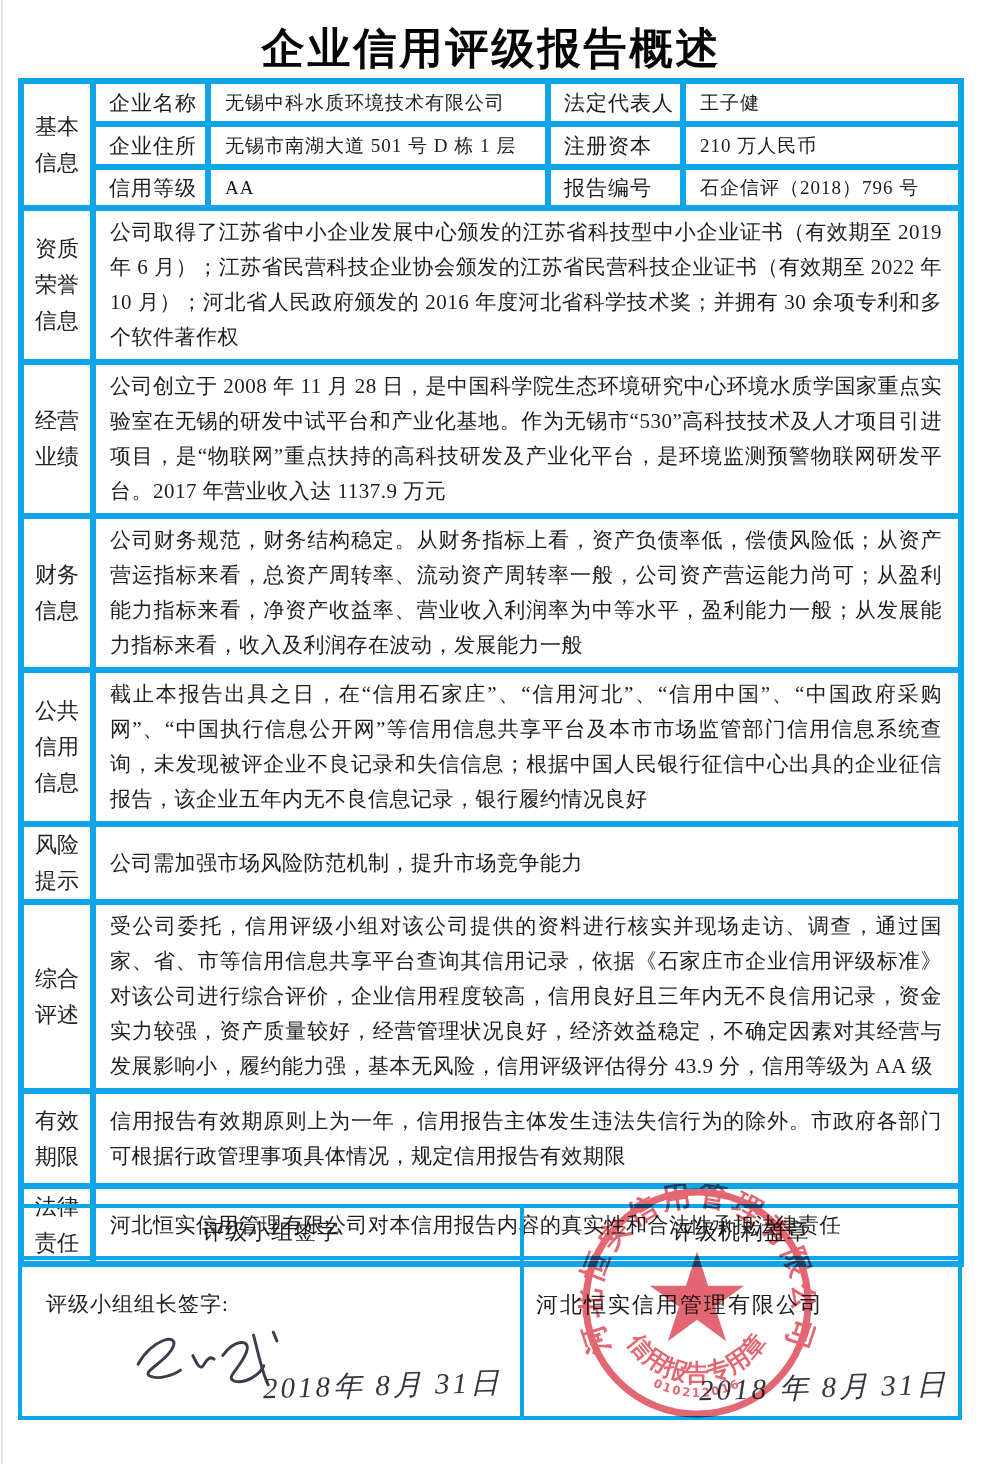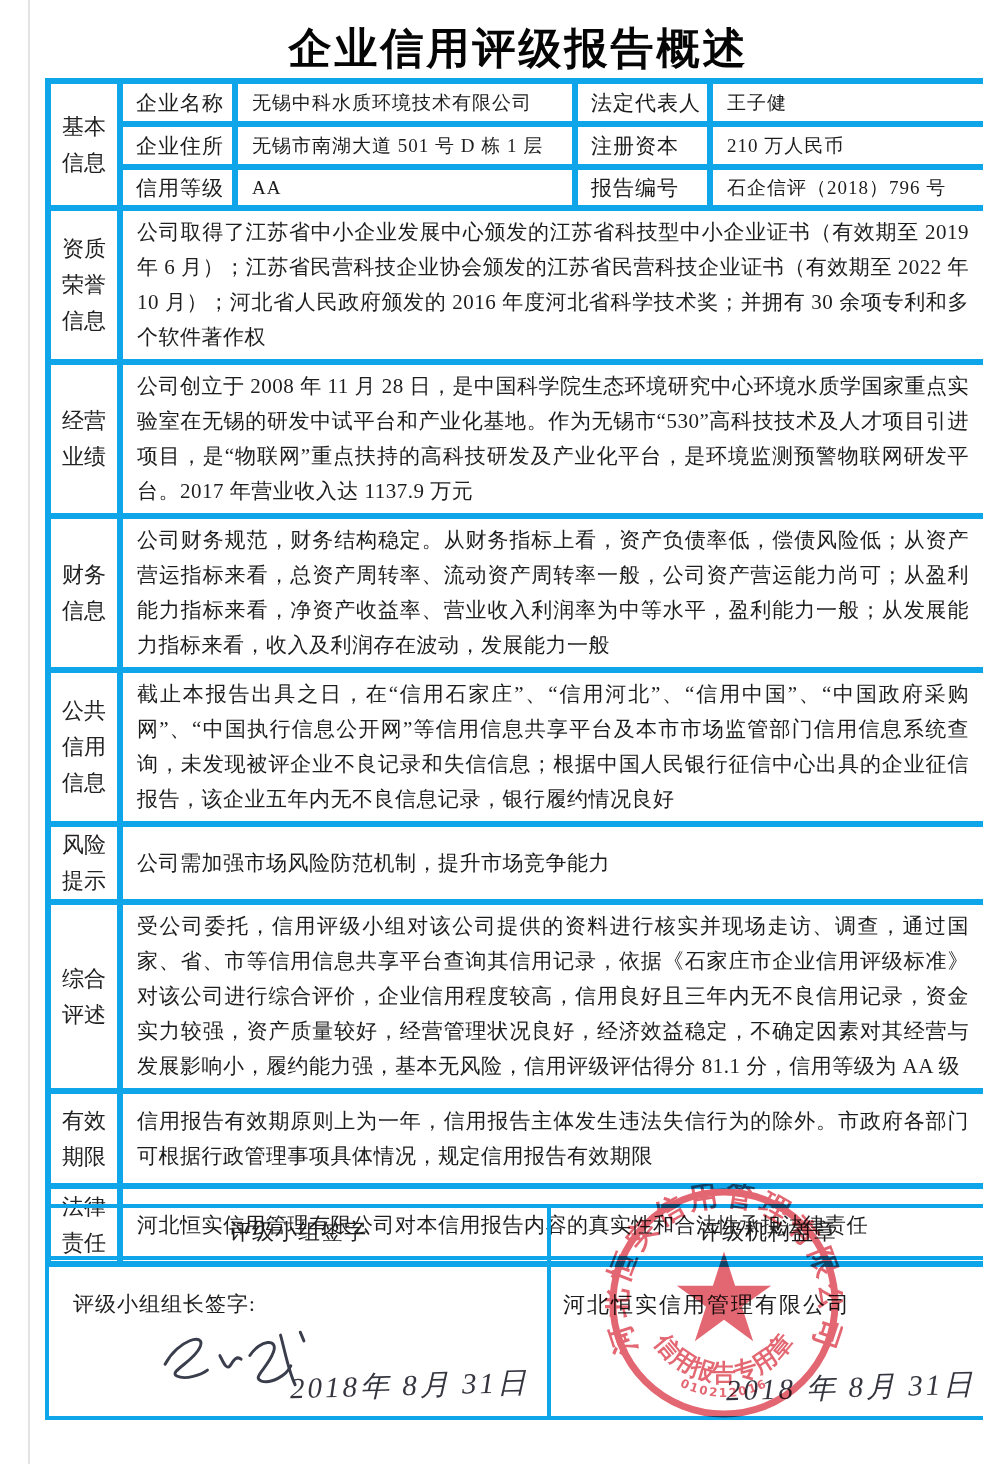--- a/index.html
+++ b/index.html
@@ -1,20 +1,20 @@
 <!DOCTYPE html>
 <html><head>
 <meta charset="utf-8">
 <style>
   html,body{margin:0;padding:0;}
   body{
     width:983px;height:1464px;background:#ffffff;position:relative;overflow:hidden;
     font-family:"Liberation Serif","DejaVu Serif",serif;color:#1c1c1c;
   }
-  .page{position:absolute;inset:0;margin-left:27px;}
+  .page{position:absolute;inset:0;}
   .scan-edge{position:absolute;left:1px;top:0;width:2px;height:1464px;background:#e3e3e3;}
   .doc-title{
     position:absolute;top:20px;left:0;width:983px;text-align:center;
     font-size:43px;font-weight:700;letter-spacing:3px;color:#050505;
   }
   table.main{
     position:absolute;left:18px;top:78px;width:940px;
     border-collapse:collapse;table-layout:fixed;
   }
   table.main td{border:6px solid #0ea5e9;overflow:hidden;}
@@ -114,21 +114,21 @@
       <td class="content" colspan="4">截止本报告出具之日，在“信用石家庄”、“信用河北”、“信用中国”、“中国政府采购网”、“中国执行信息公开网”等信用信息共享平台及本市市场监管部门信用信息系统查询，未发现被评企业不良记录和失信信息；根据中国人民银行征信中心出具的企业征信报告，该企业五年内无不良信息记录，银行履约情况良好</td>
     </tr>
     <tr class="h77">
       <td class="rowlabel">风险
 提示</td>
       <td class="content" colspan="4">公司需加强市场风险防范机制，提升市场竞争能力</td>
     </tr>
     <tr class="h175">
       <td class="rowlabel">综合
 评述</td>
-      <td class="content" colspan="4">受公司委托，信用评级小组对该公司提供的资料进行核实并现场走访、调查，通过国家、省、市等信用信息共享平台查询其信用记录，依据《石家庄市企业信用评级标准》对该公司进行综合评价，企业信用程度较高，信用良好且三年内无不良信用记录，资金实力较强，资产质量较好，经营管理状况良好，经济效益稳定，不确定因素对其经营与发展影响小，履约能力强，基本无风险，信用评级评估得分 81.1 分，信用等级为 AA 级</td>
+      <td class="content" colspan="4">受公司委托，信用评级小组对该公司提供的资料进行核实并现场走访、调查，通过国家、省、市等信用信息共享平台查询其信用记录，依据《石家庄市企业信用评级标准》对该公司进行综合评价，企业信用程度较高，信用良好且三年内无不良信用记录，资金实力较强，资产质量较好，经营管理状况良好，经济效益稳定，不确定因素对其经营与发展影响小，履约能力强，基本无风险，信用评级评估得分 43.9 分，信用等级为 AA 级</td>
     </tr>
     <tr class="h85">
       <td class="rowlabel">有效
 期限</td>
       <td class="content" colspan="4">信用报告有效期原则上为一年，信用报告主体发生违法失信行为的除外。市政府各部门可根据行政管理事项具体情况，规定信用报告有效期限</td>
     </tr>
     <tr class="h72">
       <td class="rowlabel">法律
 责任</td>
       <td class="content" colspan="4">河北恒实信用管理有限公司对本信用报告内容的真实性和合法性承担法律责任</td>

